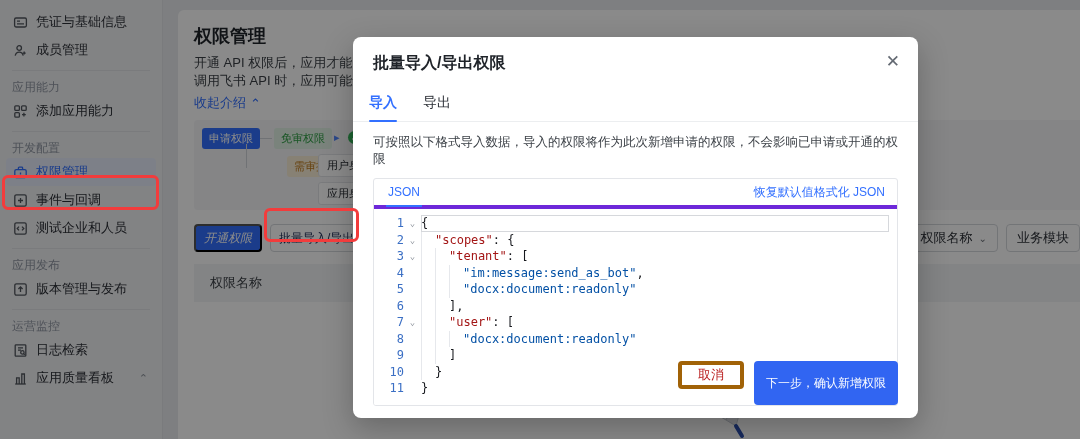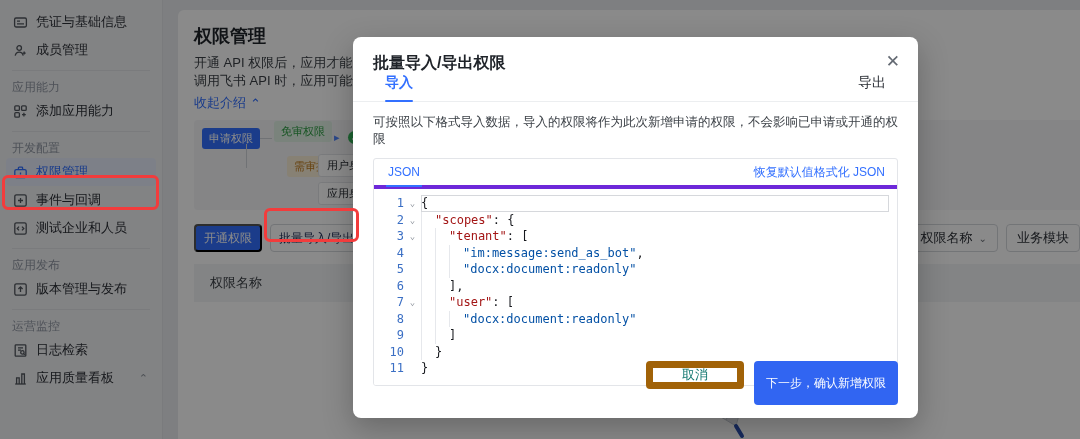--- a/index.html
+++ b/index.html
@@ -32,38 +32,38 @@
   .flow-h1 { position:absolute; left:66px; top:18px; width:12px; height:1px; background:#cfd3d9; }
   .flow-v1 { position:absolute; left:52px; top:24px; width:1px; height:24px; background:#cfd3d9; }
   .flow-arrow { position:absolute; left:140px; top:11px; color:#4e83fd; font-size:11px; }
   .flow-success { position:absolute; left:154px; top:10px; display:flex; align-items:center; gap:5px; color:#1f2329; white-space:nowrap; }
   .ok-dot { width:13px; height:13px; border-radius:50%; background:#34b55a; color:#fff; font-size:9px; display:flex; align-items:center; justify-content:center; }
   .perm-box { position:absolute; background:#fff; border:1px solid #e2e4e8; border-radius:3px; padding:3px 8px; color:#1f2329; white-space:nowrap; }
   .perm-box .mono { font-family:"DejaVu Sans Mono",monospace; color:#8f959e; font-size:10px; }
 
   .toolbar { margin-top:14px; display:flex; align-items:center; }
   .btn { height:28px; border-radius:4px; font-size:12px; display:inline-flex; align-items:center; padding:0 8px; cursor:pointer; white-space:nowrap; }
-  .btn.primary { background:#3370ff; color:#fff; }
+  .btn.primary { background:#3370ff; color:#fff;font-style:italic; }
   .btn.outline { background:#fff; border:1px solid #d5d8dd; color:#1f2d57; margin-left:8px; }
   .right-filters { margin-left:auto; margin-right:-16px; display:flex; gap:8px; }
   .search-box { width:180px; height:28px; border:1px solid #d5d8dd; border-radius:4px; display:flex; align-items:center; justify-content:flex-end; padding:0 8px; font-size:13px; color:#9aa0a8; background:#fff; overflow:hidden; }
   .filter { height:28px; border:1px solid #d5d8dd; border-radius:4px; display:flex; align-items:center; gap:6px; padding:0 10px; font-size:13px; color:#2b2f36; background:#fff; cursor:pointer; white-space:nowrap; }
   .filter .chev { color:#6b7077; font-size:10px; }
 
   .table-head { margin-top:12px; margin-right:-16px; height:38px; background:#f3f4f6; display:flex; align-items:center; padding:0 16px; font-size:13px; color:#3c4147; }
   .table-body { position:relative; height:140px; }
   .plane { position:absolute; left:500px; top:370px; }
 
   
   .backdrop { position:absolute; inset:0; background:rgba(0,0,0,0.46); z-index:30; }
   .modal { position:absolute; left:353px; top:37px; width:565px; height:381px; background:#fff; border-radius:8px; box-shadow:0 10px 30px rgba(0,0,0,.25); z-index:40; }
   .m-head { display:flex; align-items:flex-start; padding:16px 18px 0 20px; }
   .m-title { font-size:16px; font-weight:bold; color:#1f2329; }
   .m-close { margin-left:auto; color:#646a73; font-size:17px; line-height:17px; cursor:pointer; }
-  .m-tabs { display:flex; gap:26px; padding:0 32px; margin-top:0; border-bottom:1px solid #eceef0;justify-content:space-between; }
+  .m-tabs { display:flex; gap:26px; padding:0 16px; margin-top:20px; border-bottom:1px solid #eceef0; }
   .m-tab { font-size:14px; color:#2b2f36; padding-bottom:9px; position:relative; cursor:pointer; }
   .m-tab.active { color:#3370ff; font-weight:bold; }
   .m-tab.active::after { content:''; position:absolute; left:0; right:0; bottom:-1px; height:2px; background:#3370ff; border-radius:1px; }
   .m-desc { padding:12px 20px 0; font-size:12.5px; color:#3c4147; }
 
   .editor { margin:10px 20px 0; border:1px solid #e3e5e9; border-radius:3px; overflow:hidden; }
   .ed-head { height:30px; display:flex; align-items:center; padding:0 12px; border-bottom:4px solid #6d28d9; }
   .ed-lang { font-size:12px; color:#3370ff; height:30px; display:flex; align-items:center; position:relative; padding:0 2px; }
   .ed-lang::after { content:''; position:absolute; left:0; right:0; bottom:0; height:2px; background:#3370ff; }
   .ed-links { margin-left:auto; display:flex; gap:0; font-size:12px; color:#3370ff; }
@@ -71,21 +71,21 @@
   .ed-body { padding:6px 0 8px; font-family:"DejaVu Sans Mono",monospace; font-size:12px; background:#fff; }
   .code-row { display:flex; height:16.5px; line-height:16.5px; }
   .ln { width:30px; text-align:right; color:#3b6fc4; flex-shrink:0; }
   .fold { width:17px; text-align:center; color:#8d939c; font-size:9px; flex-shrink:0; }
   .code { flex:1; display:flex; white-space:pre; margin-right:8px; }
   .code-row.active .code { box-shadow:inset 0 0 0 1px #d6d8dc; }
   .g { width:14px; border-left:1px solid #e6e8ec; flex-shrink:0; }
   .tok.k { color:#a31515; } .tok.s { color:#0451a5; } .tok.p { color:#16181d; }
 
   .m-footer { position:absolute; right:20px; bottom:13px; display:flex; gap:10px; }
-  .btn-cancel { height:28px; padding:0 29px; border:7px solid #a16207; border-radius:4px; background:#fff; font-size:13px; color:#0f766e; display:flex; align-items:center; cursor:pointer; }
+  .btn-cancel { height:28px; padding:0 16px; border:4px solid #a16207; border-radius:4px; background:#fff; font-size:13px; color:#b91c1c; display:flex; align-items:center; cursor:pointer; }
   .btn-primary { height:44px; padding:0 12px; border:none; border-radius:4px; background:#3165f2; font-size:12px; color:#fff; display:flex; align-items:center; cursor:pointer; }
 
   .anno { position:absolute; border:3px solid #f23c3c; border-radius:6px; z-index:60; pointer-events:none; }
   #anno-sidebar { left:2px; top:175px; width:157px; height:35px; }
   #anno-batch { left:264px; top:208px; width:95px; height:34px; }
 </style>
 </head>
 <body>
 
 <div class="page">
@@ -197,21 +197,21 @@
       <div class="desc">调用飞书 API 时，应用可能还需要申</div>
       <div class="collapse-link">
         <span>收起介绍</span>
         <span>⌃</span>
       </div>
 
       <div class="flow">
         <span class="badge blue" style="left:8px; top:8px;">申请权限</span>
         <span class="flow-h1"></span>
         <span class="flow-v1"></span>
-        <span class="badge green" style="left:80px; top:1px;">免审权限</span>
+        <span class="badge green" style="left:80px; top:8px;">免审权限</span>
         <span class="flow-arrow">▸</span>
         <span class="flow-success">
           <span class="ok-dot">✓</span>
           <span>权限开通成功，</span>
         </span>
         <span class="badge orange" style="left:58px; top:36px;">需审批权限</span>
         <span class="perm-box" style="left:124px; top:34px;">
           <span>用户身份权限</span>
           <span class="mono">user_</span>
         </span>

